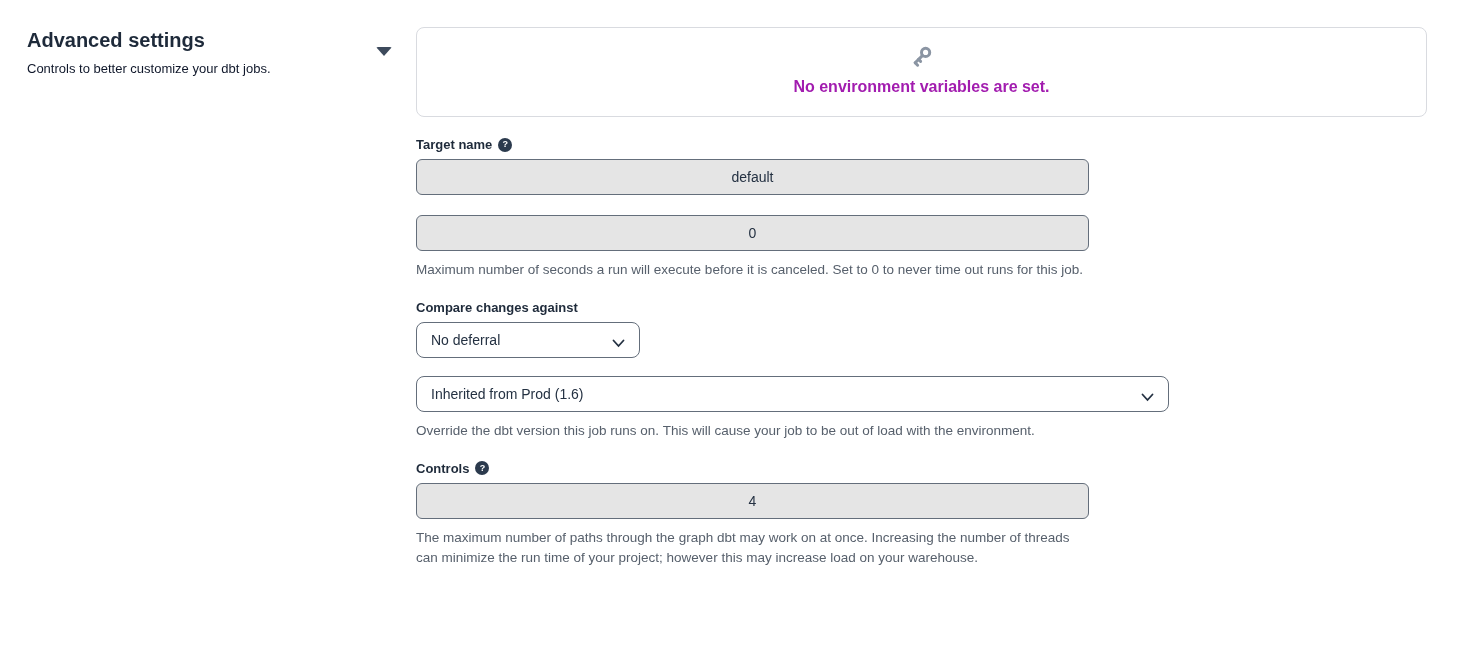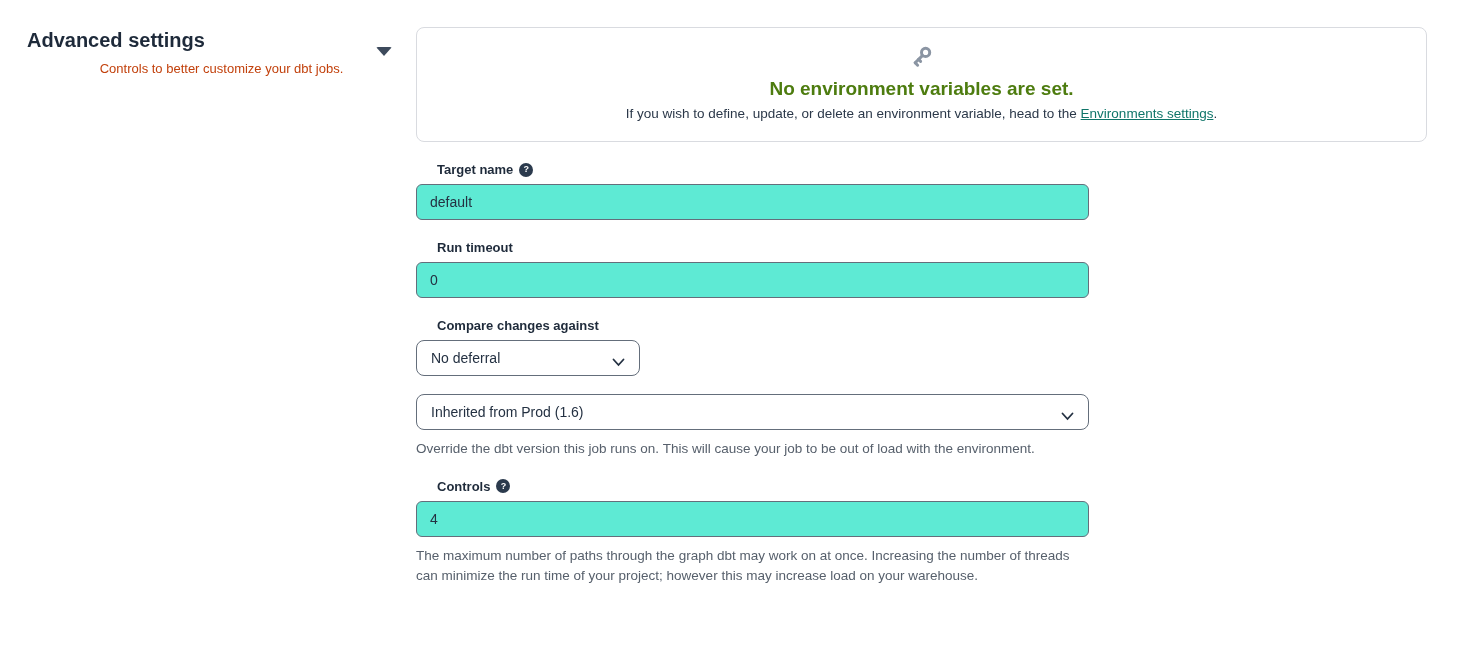--- a/index.html
+++ b/index.html
@@ -23,23 +23,22 @@
   }
   .page-title {
     font-size: 20px;
     font-weight: 700;
     color: #1e2a3a;
     line-height: 1.15;
   }
   .page-subtitle {
     margin-top: 9px;
     font-size: 13px;
-    color: #c2410c;
+    color: #0f172a;
     line-height: 1.3;
-    text-align: center;
   }
   .collapse-caret {
     position: absolute;
     top: 18px;
     right: 24px;
     width: 0; height: 0;
     border-left: 8px solid transparent;
     border-right: 8px solid transparent;
     border-top: 9px solid #3d4a5c;
     border-radius: 2px;
@@ -57,23 +56,23 @@
     padding: 17px 20px 20px 20px;
     text-align: center;
   }
   .env-card .key-icon {
     display: inline-block;
     width: 24px; height: 24px;
     color: #8b95a3;
   }
   .env-card-heading {
     margin-top: 5px;
-    font-size: 19px;
-    font-weight: 700;
-    color: #4d7c0f;
+    font-size: 16px;
+    font-weight: 700;
+    color: #a21caf;
   }
   .env-card-text {
     margin-top: 6px;
     font-size: 13.5px;
     color: #2b3849;
   }
   .env-link {
     color: #0f7569;
     text-decoration: underline;
     cursor: pointer;
@@ -86,21 +85,20 @@
   .field-label-row {
     display: flex;
     align-items: center;
     gap: 6px;
     margin-bottom: 7px;
   }
   .field-label {
     font-size: 13px;
     font-weight: 700;
     color: #1e2a3a;
-    margin-left: 21px;
   }
   .help-icon {
     width: 14px; height: 14px;
     border-radius: 50%;
     background: #2b3a4d;
     color: #ffffff;
     font-size: 9px;
     font-weight: 700;
     display: inline-flex;
     align-items: center;
@@ -110,38 +108,39 @@
   }
   .text-input {
     width: 673px;
     height: 36px;
     border: 1px solid #646e7b;
     border-radius: 6px;
     padding: 0 13px;
     font-family: "Liberation Sans", sans-serif;
     font-size: 14px;
     color: #243142;
-    background: #5eead4;
+    background: #e5e5e5;
     outline: none;
+    text-align: center;
   }
   .select {
     height: 36px;
     border: 1px solid #646e7b;
     border-radius: 8px;
     padding: 0 14px;
     display: flex;
     align-items: center;
     justify-content: space-between;
     font-size: 14px;
     color: #243142;
     background: #ffffff;
     cursor: pointer;
   }
   .select.narrow { width: 224px; }
-  .select.wide { width: 673px; }
+  .select.wide { width: 753px; }
   .chevron-down { width: 13px; height: 9px; flex: 0 0 auto; }
   .helper-text {
     margin-top: 9px;
     font-size: 13.5px;
     color: #57606c;
     line-height: 1.48;
     max-width: 673px;
   }
 </style>
 </head>
@@ -160,40 +159,35 @@
     <div class="env-card">
       <span class="key-icon">
         <svg viewBox="0 0 24 24" width="24" height="24" fill="none" stroke="currentColor" stroke-width="3" stroke-linecap="round">
           <circle cx="15.6" cy="7.4" r="4.1"></circle>
           <path d="M12.4 10.6 L5.2 17.8"></path>
           <path d="M5.2 17.8 L7.6 20.2"></path>
           <path d="M8.6 14.4 L10.6 16.4"></path>
         </svg>
       </span>
       <div class="env-card-heading">No environment variables are set.</div>
-      <div class="env-card-text">
-        <span>If you wish to define, update, or delete an environment variable, head to the </span><a class="env-link">Environments settings</a><span>.</span>
-      </div>
     </div>
 
     <div class="form">
 
       <div class="field">
         <div class="field-label-row">
           <span class="field-label">Target name</span>
           <span class="help-icon">?</span>
         </div>
         <input class="text-input" type="text" value="default" style="">
       </div>
 
       <div class="field">
-        <div class="field-label-row">
-          <span class="field-label">Run timeout</span>
-        </div>
         <input class="text-input" type="text" value="0" style="">
+        <div class="helper-text">Maximum number of seconds a run will execute before it is canceled. Set to 0 to never time out runs for this job.</div>
       </div>
 
       <div class="field no-helper">
         <div class="field-label-row">
           <span class="field-label">Compare changes against</span>
         </div>
         <div class="select narrow" role="combobox">
           <span>No deferral</span>
           <span class="chevron-down">
             <svg viewBox="0 0 13 9" width="13" height="9" fill="none" stroke="#243142" stroke-width="1.8" stroke-linecap="round">

